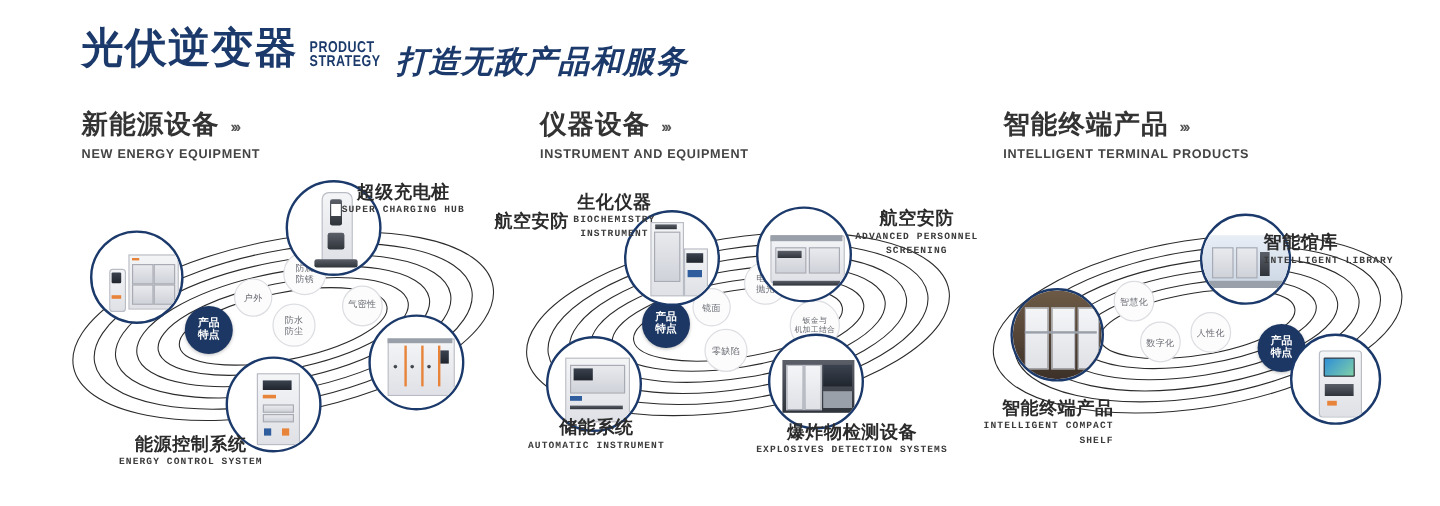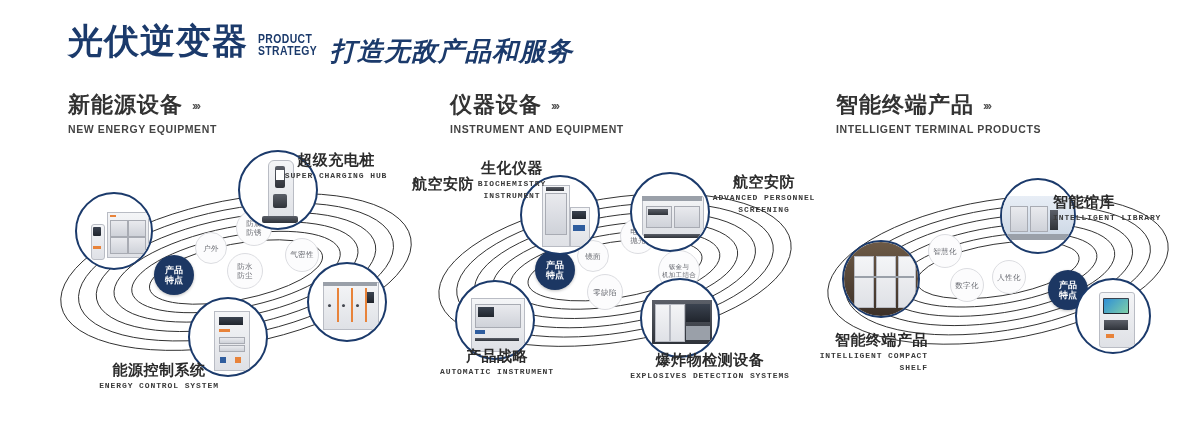--- a/index.html
+++ b/index.html
@@ -311,21 +311,21 @@
     <div class="c">生化仪器</div>
     <div class="e">BIOCHEMISTRY</div>
     <div class="e">INSTRUMENT</div>
   </div>
   <div class="cap c2" style="left:700px;top:174px;width:128px;">
     <div class="c">航空安防</div>
     <div class="e">ADVANCED PERSONNEL</div>
     <div class="e">SCREENING</div>
   </div>
   <div class="cap c2" style="left:432px;top:348px;width:130px;">
-    <div class="c">产品战略</div>
+    <div class="c">储能系统</div>
     <div class="e">AUTOMATIC INSTRUMENT</div>
   </div>
   <div class="cap c2" style="left:620px;top:352px;width:180px;">
     <div class="c">爆炸物检测设备</div>
     <div class="e">EXPLOSIVES DETECTION SYSTEMS</div>
   </div>
 
   <div class="group" id="g3" style="left:810px;top:158px;width:400px;height:230px;">
 
     <svg class="orbit" width="400" height="230" viewBox="0 0 400 230">

